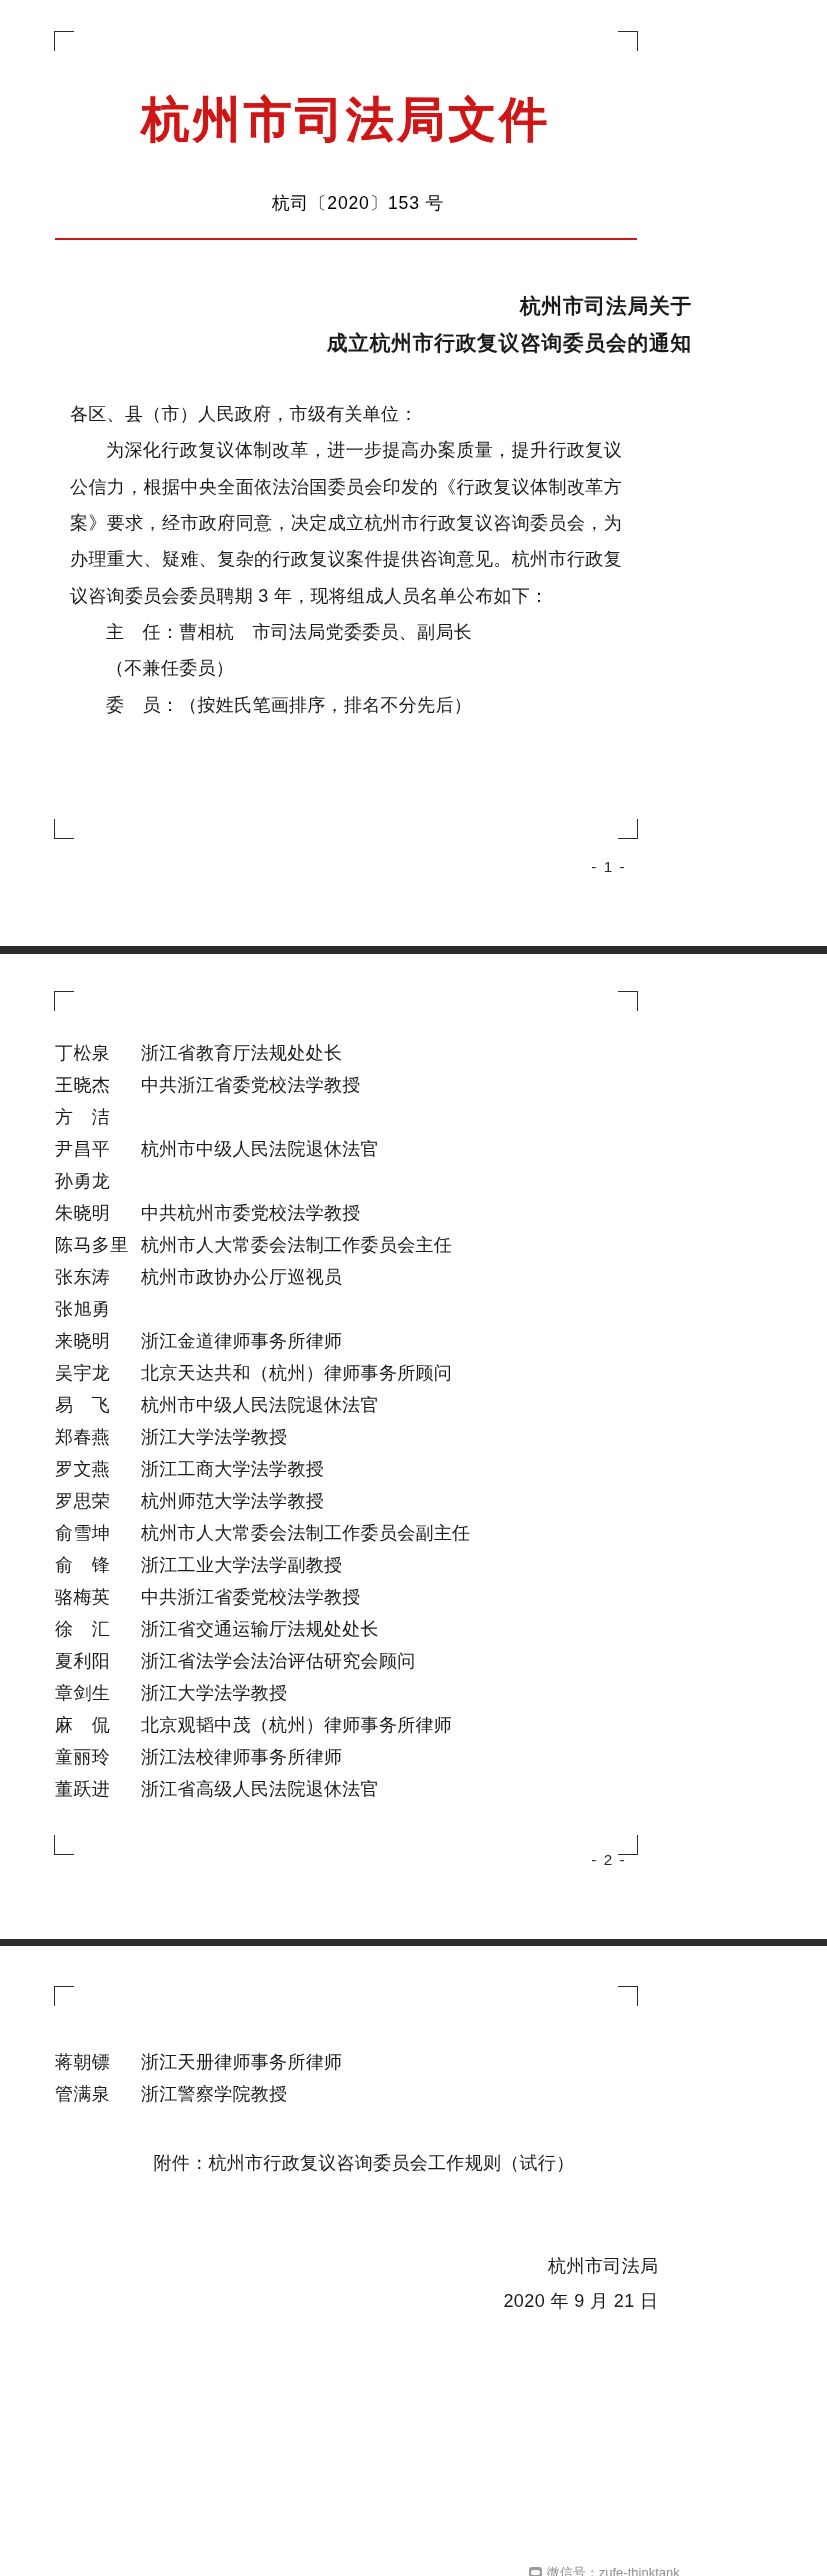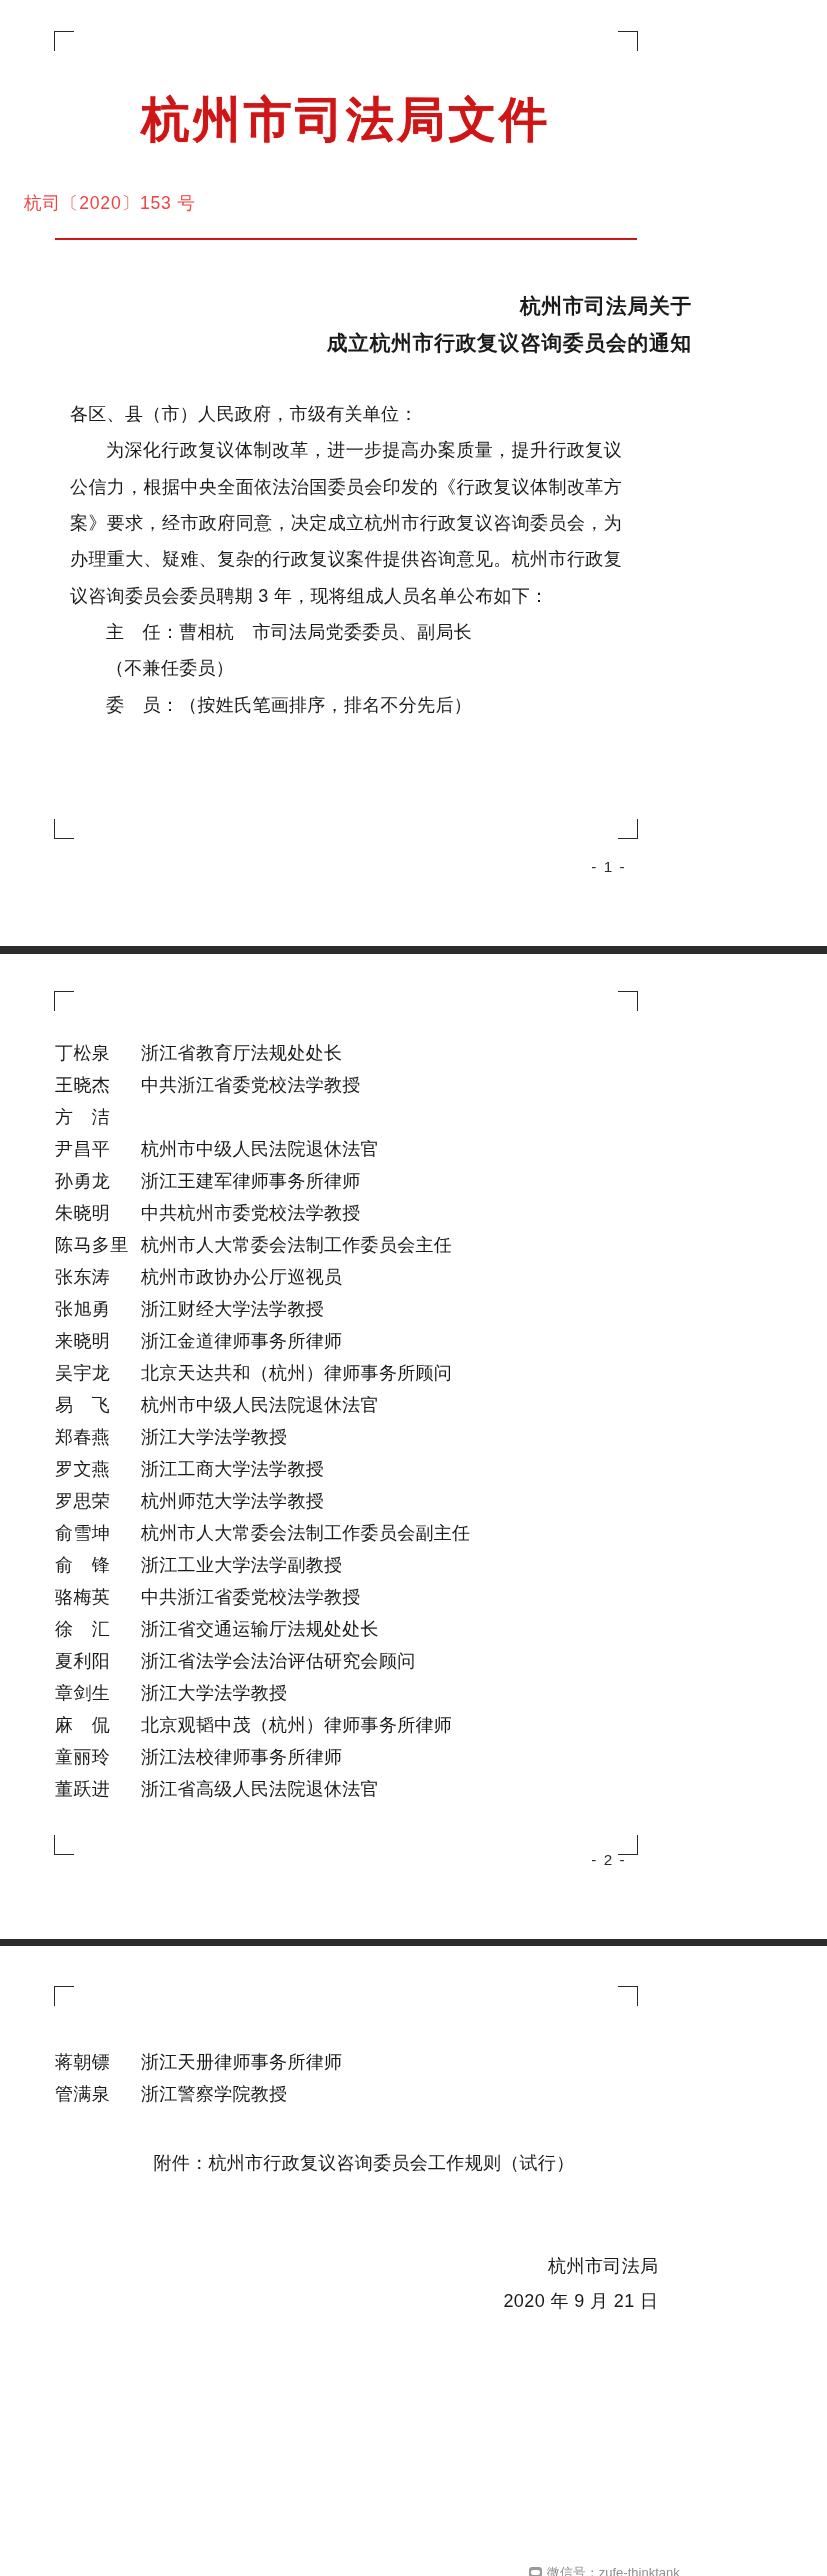--- a/index.html
+++ b/index.html
@@ -30,24 +30,24 @@
     font-family: "DejaVu Serif", serif;
     font-weight: bold;
     color: #cf1616;
     font-size: 48px;
     letter-spacing: 3.1px;
     line-height: 1.15;
     text-shadow: 0 0 0.8px #cf1616;
   }
 
   .doc-number {
-    text-align: left;
+    text-align: center;
     margin-top: 44px;
     font-size: 17.6px;
-    color: #ef4444;
+    color: #000000;
     letter-spacing: 0.8px;
     padding-left: 24px;
   }
 
   .red-rule {
     width: 582px;
     height: 2.3px;
     background: #cf1616;
     margin: 23px auto 0 auto;
   }
@@ -232,37 +232,35 @@
       </div>
     <div class="member-row">
         <span class="m-name">方　洁</span>
       </div>
     <div class="member-row">
         <span class="m-name">尹昌平</span>
         <span class="m-title">杭州市中级人民法院退休法官</span>
       </div>
     <div class="member-row">
         <span class="m-name">孙勇龙</span>
-        <span class="m-title">浙江王建军律师事务所律师</span>
       </div>
     <div class="member-row">
         <span class="m-name">朱晓明</span>
         <span class="m-title">中共杭州市委党校法学教授</span>
       </div>
     <div class="member-row">
         <span class="m-name">陈马多里</span>
         <span class="m-title">杭州市人大常委会法制工作委员会主任</span>
       </div>
     <div class="member-row">
         <span class="m-name">张东涛</span>
         <span class="m-title">杭州市政协办公厅巡视员</span>
       </div>
     <div class="member-row">
         <span class="m-name">张旭勇</span>
-        <span class="m-title">浙江财经大学法学教授</span>
       </div>
     <div class="member-row">
         <span class="m-name">来晓明</span>
         <span class="m-title">浙江金道律师事务所律师</span>
       </div>
     <div class="member-row">
         <span class="m-name">吴宇龙</span>
         <span class="m-title">北京天达共和（杭州）律师事务所顾问</span>
       </div>
     <div class="member-row">

